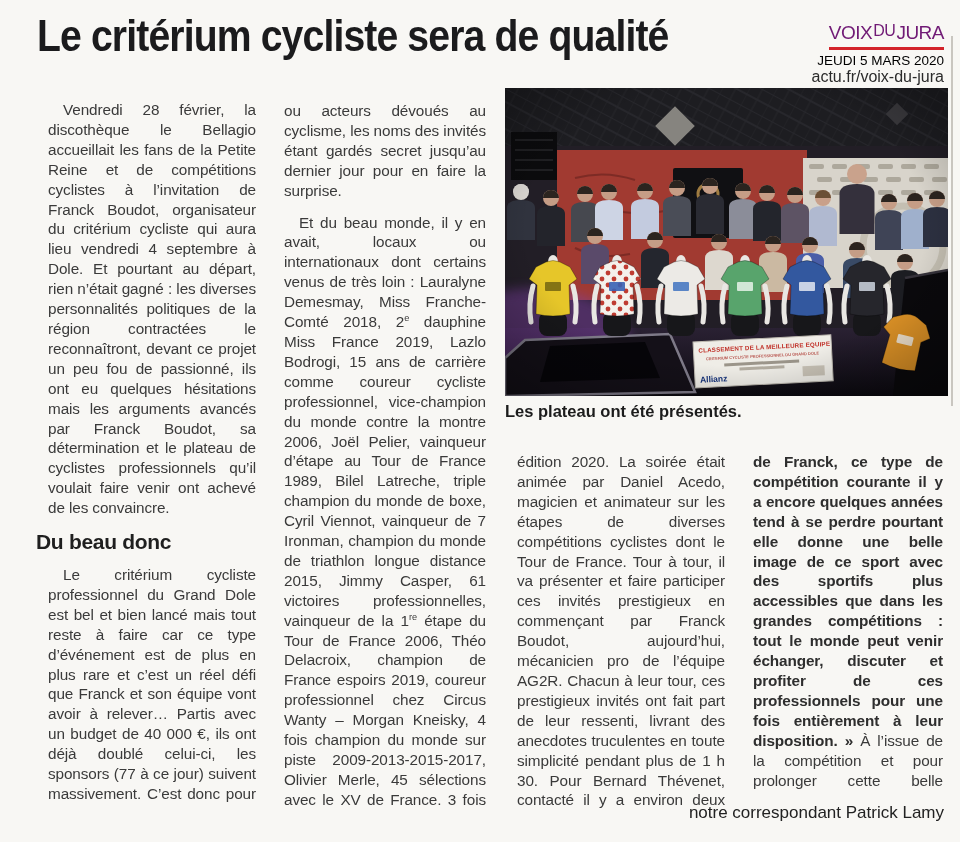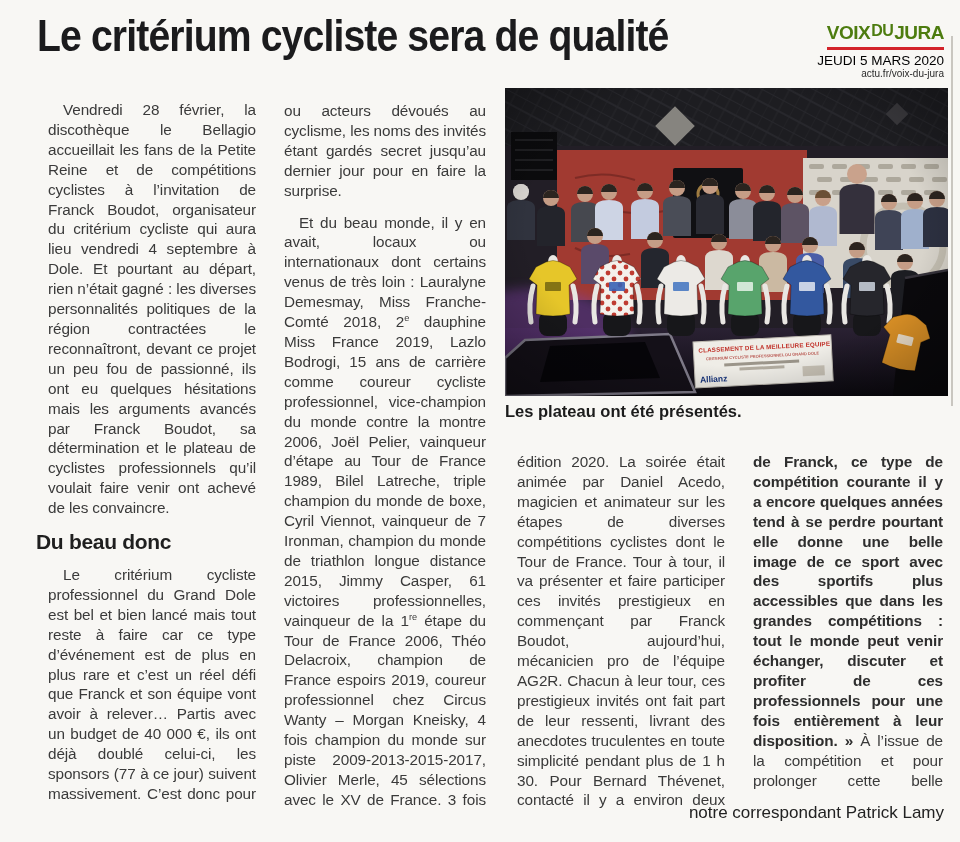--- a/index.html
+++ b/index.html
@@ -3,26 +3,26 @@
 <meta charset="utf-8">
 <style>
   html,body{margin:0;padding:0;}
   .page{position:relative;width:960px;height:842px;background:#f8f7f4;overflow:hidden;
         font-family:"Liberation Sans",sans-serif;color:#3a3a3a;}
   .title{position:absolute;left:37px;top:10px;margin:0;font-size:45px;font-weight:bold;
          color:#1b1b1d;letter-spacing:-1px;white-space:nowrap;
          transform:scaleX(.87);transform-origin:left top;}
   .masthead{position:absolute;right:16px;top:24px;text-align:right;color:#222;}
   .brand{display:inline-block;text-align:left;}
-  .brand-row{display:flex;align-items:flex-start;font-weight:bold;color:#4d7c0f;letter-spacing:-.5px;}
+  .brand-row{display:flex;align-items:flex-start;font-weight:normal;color:#701a75;letter-spacing:-.5px;}
   .b1{font-size:19px;line-height:18px;}
   .b2{font-size:16px;line-height:10px;margin:2px 1px 10px 1px;}
   .redbar{height:2.5px;background:#d3232a;margin-top:1px;}
   .m-date{font-size:13.5px;margin-top:3px;color:#000000;}
-  .m-url{font-size:10px;color:#2b2b2b;}
+  .m-url{font-size:16px;color:#2b2b2b;}
   .col{position:absolute;text-align:justify;font-size:15.3px;line-height:19.9px;
        letter-spacing:-.1px;overflow:hidden;hyphens:auto;-webkit-hyphens:auto;}
   .col p{margin:12px;}
   .col .indent{text-indent:15px;}
   .col h2{margin:13px 0 6px 0;font-size:21px;line-height:22px;color:#1f1f1f;letter-spacing:-.3px;}
   .col .b{font-weight:bold;color:#2e2e2e;}
   sup{font-size:.6em;line-height:0;}
   .col1{left:36px;top:88px;width:232px;height:716px;}
   .col2{left:272px;top:89px;width:226px;height:716px;}
   .col3{left:505px;top:440px;width:232px;height:372px;}

